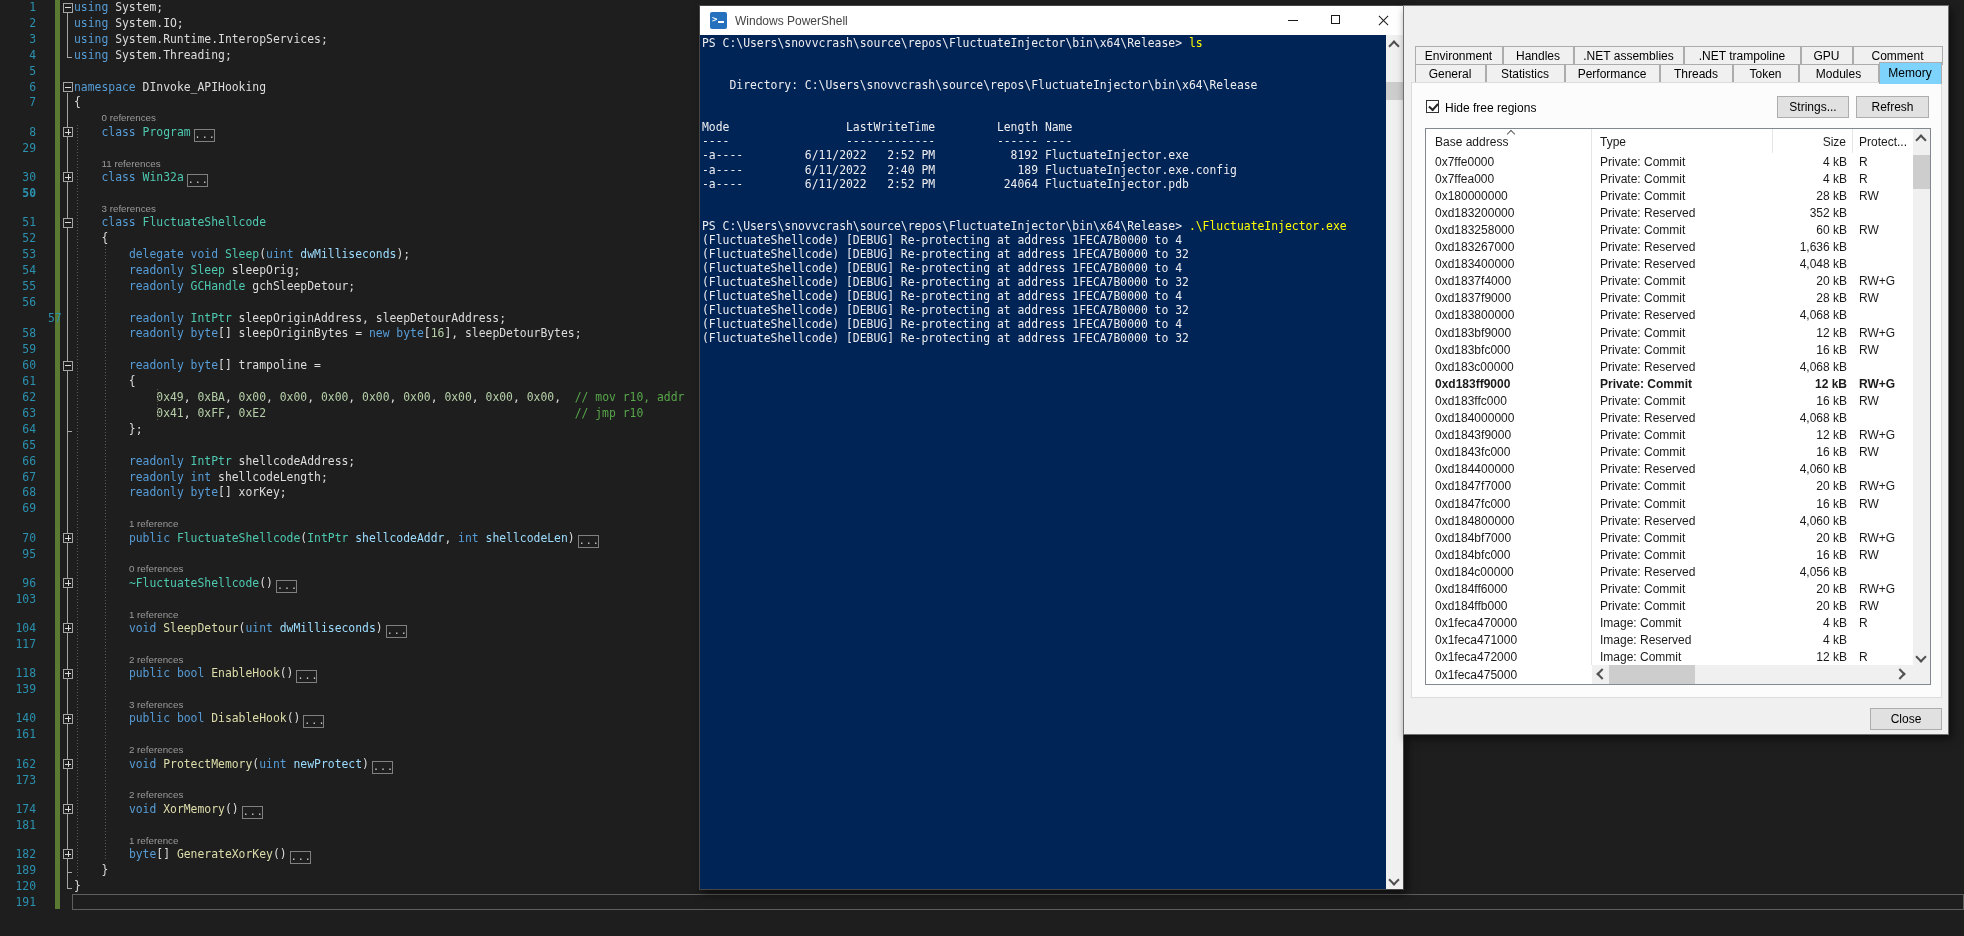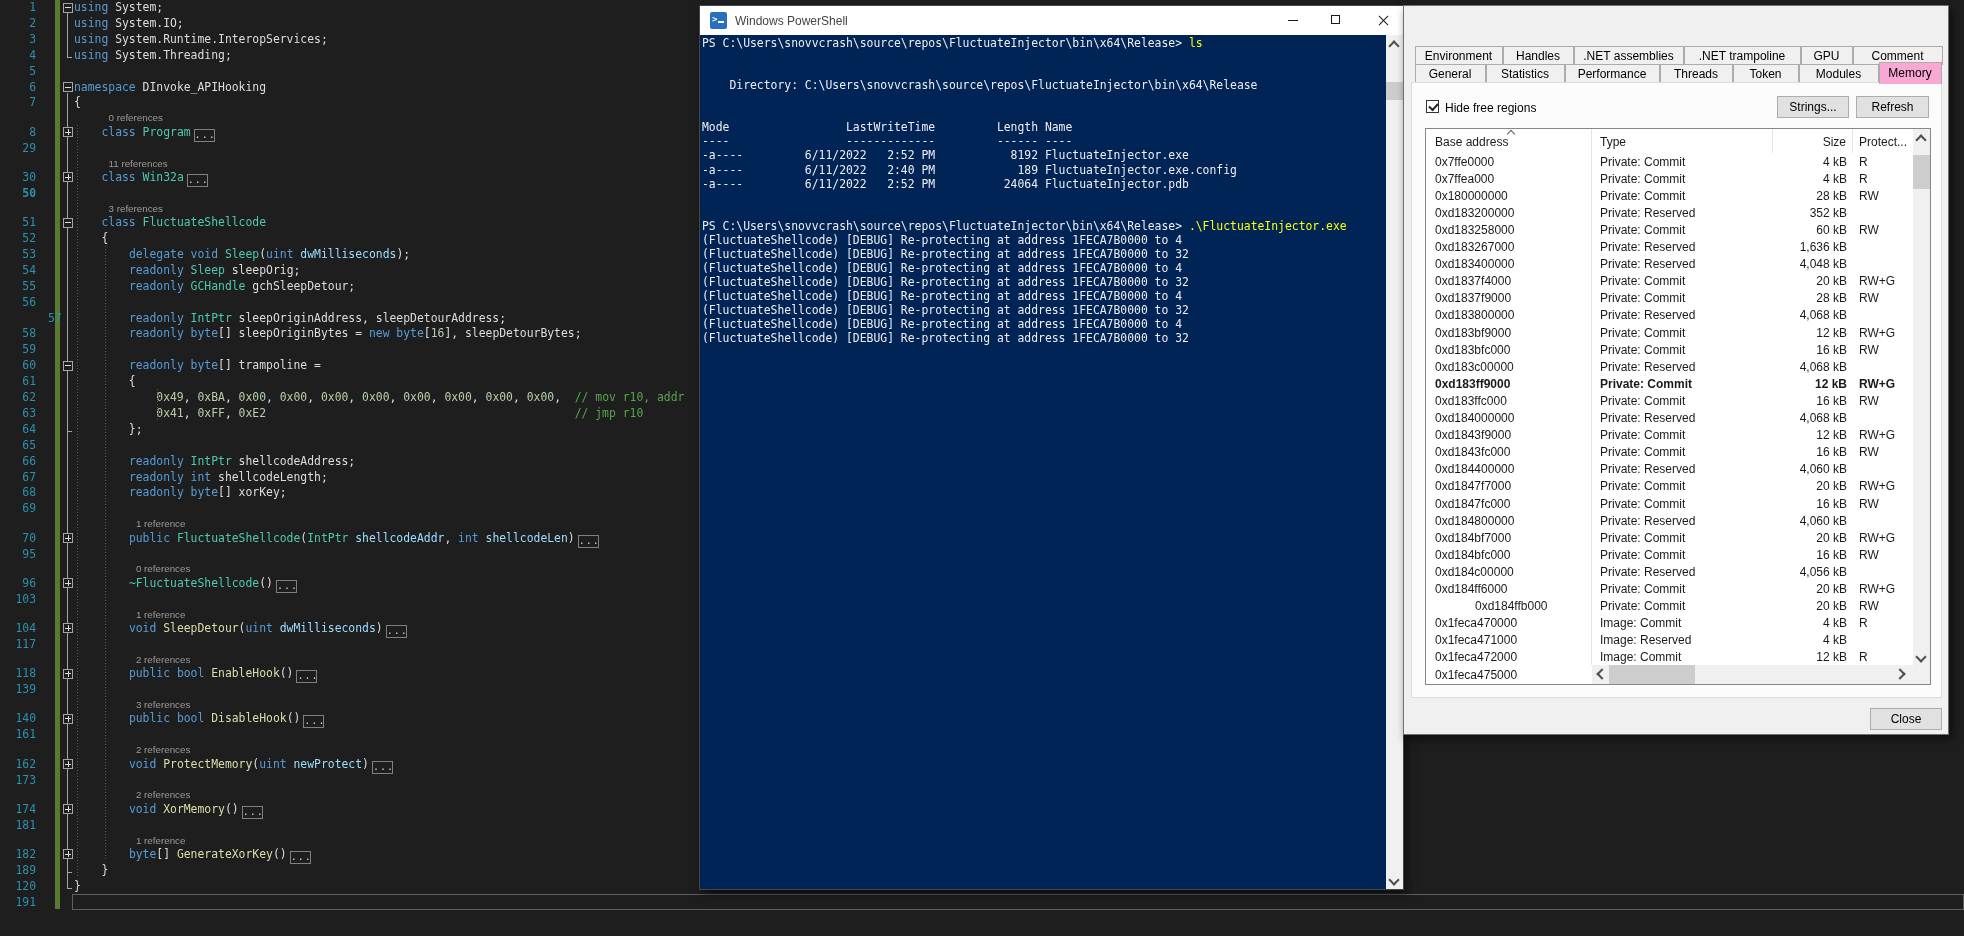--- a/index.html
+++ b/index.html
@@ -9,21 +9,21 @@
   
   .editor { position:absolute; left:0; top:0; width:1964px; height:936px; background:#1e1e1e; z-index:0; }
   .ed-row { position:absolute; left:0; width:1964px; white-space:pre; }
   .ed-row .ln { position:absolute; left:0; top:0; width:36px; text-align:right;
                 color:#2b91af; font-family:"DejaVu Sans Mono", monospace; font-size:11.4px; }
   .ed-code { position:absolute; left:74px; top:0; white-space:pre;
              font-family:"DejaVu Sans Mono", monospace; font-size:11.4px; color:#dcdcdc; }
   .tk-k { color:#569cd6; } .tk-t { color:#4ec9b0; } .tk-m { color:#dcdcaa; }
   .tk-prm { color:#9cdcfe; } .tk-n { color:#b5cea8; } .tk-c { color:#57a64a; }
   .tk-pl { color:#dcdcdc; }
-  .ed-lens { position:absolute; top:0; color:#9a9a9a; font-size:9.8px; white-space:pre;margin-left:7px; }
+  .ed-lens { position:absolute; top:0; color:#9a9a9a; font-size:9.8px; white-space:pre; }
   .collapse-box { display:inline-block; border:1px solid #808080; color:#d0d0d0;
                   font-size:10px; line-height:10px; height:13px; width:21px; text-align:center;
                   vertical-align:-2px; margin-left:3px; letter-spacing:1px; }
   .green-bar { position:absolute; left:55px; top:0; width:5px; height:909px; background:#5a7a33; }
   .outline-seg { position:absolute; left:67px; width:1px; background:#a5a5a5; }
   .fold-box { position:absolute; left:63px; width:10px; height:10px; border:1px solid #a5a5a5;
               background:#1e1e1e; z-index:2; }
   .fold-box:before { content:""; position:absolute; left:1px; top:3.5px; width:6px; height:1px; background:#dcdcdc; }
   .fold-box.fold-plus:after { content:""; position:absolute; left:3.5px; top:1px; width:1px; height:6px; background:#dcdcdc; }
   .outline-seg { z-index:1; }
@@ -82,21 +82,21 @@
   .pr-cap { position:absolute; top:1px; width:45px; height:29px; }
   .pr-cap .cap-glyph-min { background:#333333; left:17px; }
   .pr-cap .cap-glyph-max { border-color:#333333; left:17px; }
   .pr-cap .cap-glyph-x:before, .pr-cap .cap-glyph-x:after { background:#333333; }
 
   .pr-tab { position:absolute; background:#f0f0f0; border:1px solid #acacac; text-align:center;
             font-size:12px; color:#000000; }
   .pr-tab-r1 { top:40px; height:19px; line-height:18px; }
   .pr-tab-r2 { top:58px; height:19px; line-height:18px; }
   .pr-tab-sel { top:56px !important; height:22px !important; line-height:20px !important;
-                background:#f9a8d4; border-bottom:none; z-index:3; }
+                background:#7dd3fc; border-bottom:none; z-index:3; }
   .pr-page { position:absolute; left:7px; top:76px; width:531px; height:616px;
              border:1px solid #dcdcdc; background:#fcfcfc; }
   .pr-check { position:absolute; left:14px; top:17px; width:13px; height:13px; background:#ffffff;
               border:1px solid #333333; }
   .pr-check:after { content:""; position:absolute; left:2px; top:2px; width:7px; height:4px;
               border-left:2px solid #222222; border-bottom:2px solid #222222; transform:rotate(-48deg); }
   .pr-check-label { position:absolute; left:33px; top:18px; font-size:12px; color:#000000; }
   .pr-btn { position:absolute; height:22px; background:#e1e1e1; border:1px solid #adadad;
             font-size:12px; color:#000000; text-align:center; line-height:20px; }
   .pr-btn-strings { left:365px; top:13px; width:72px; }
@@ -435,21 +435,21 @@
             <span class="pr-row-cell" style="top: 1px; left: 174px;">Private: Reserved</span>
             <span class="pr-row-cell" style="top: 1px; left: 340px; width: 81px; text-align: right;">4,056 kB</span>
           </div>
           <div style="position: absolute; left: 0px; top: 452px; width: 505px; height: 17.1px;">
             <span class="pr-row-cell" style="top: 1px; left: 9px;">0xd184ff6000</span>
             <span class="pr-row-cell" style="top: 1px; left: 174px;">Private: Commit</span>
             <span class="pr-row-cell" style="top: 1px; left: 340px; width: 81px; text-align: right;">20 kB</span>
             <span class="pr-row-cell" style="top: 1px; left: 433px;">RW+G</span>
           </div>
           <div style="position: absolute; left: 0px; top: 469.1px; width: 505px; height: 17.1px;">
-            <span class="pr-row-cell" style="top: 1px; left: 9px; margin-left: 40px;">0xd184ffb000</span>
+            <span class="pr-row-cell" style="top: 1px; left: 9px;">0xd184ffb000</span>
             <span class="pr-row-cell" style="top: 1px; left: 174px;">Private: Commit</span>
             <span class="pr-row-cell" style="top: 1px; left: 340px; width: 81px; text-align: right;">20 kB</span>
             <span class="pr-row-cell" style="top: 1px; left: 433px;">RW</span>
           </div>
           <div style="position: absolute; left: 0px; top: 486.2px; width: 505px; height: 17.1px;">
             <span class="pr-row-cell" style="top: 1px; left: 9px;">0x1feca470000</span>
             <span class="pr-row-cell" style="top: 1px; left: 174px;">Image: Commit</span>
             <span class="pr-row-cell" style="top: 1px; left: 340px; width: 81px; text-align: right;">4 kB</span>
             <span class="pr-row-cell" style="top: 1px; left: 433px;">R</span>
           </div>

